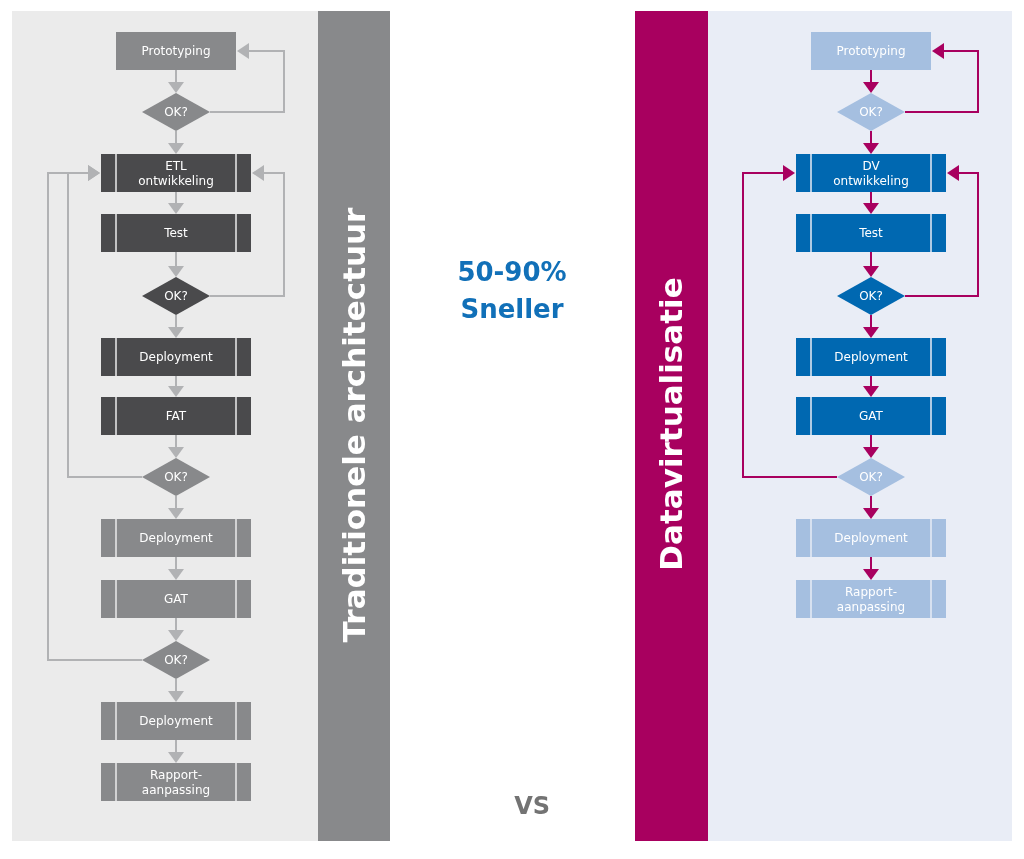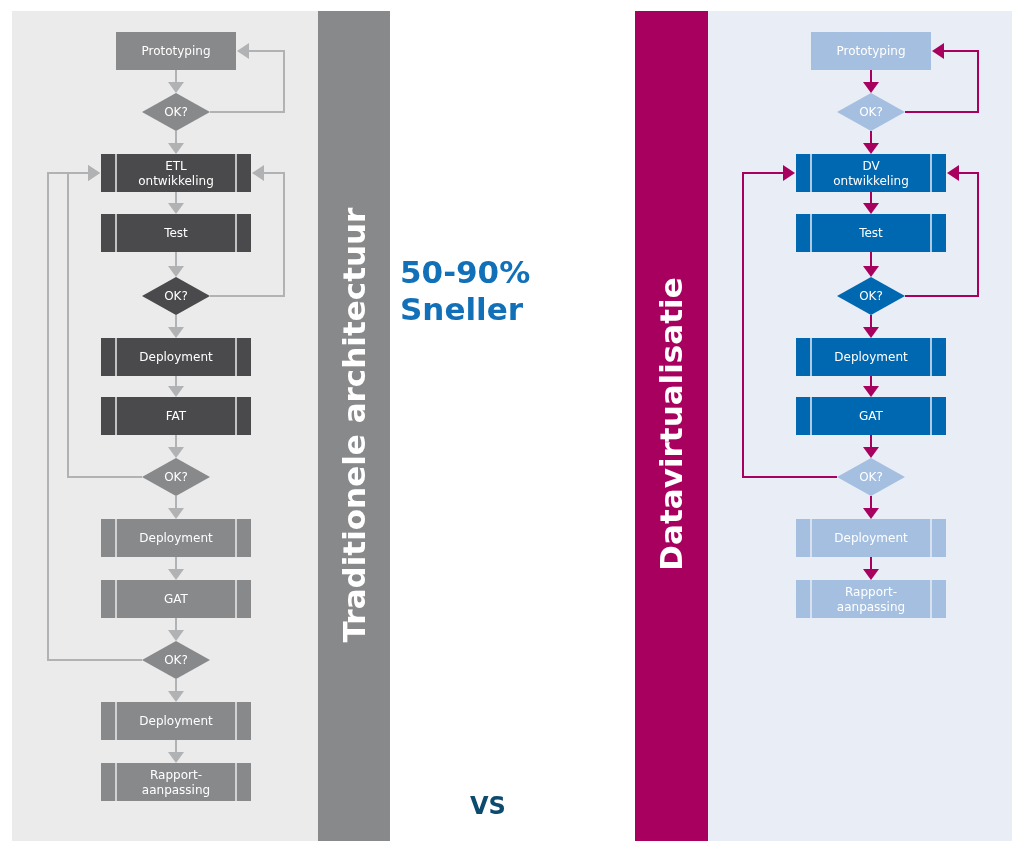--- a/index.html
+++ b/index.html
@@ -1,19 +1,19 @@
 <!DOCTYPE html>
 <html><head>
 <meta charset="utf-8">
 <style>
   html,body{margin:0;padding:0;background:#ffffff;}
   body{width:1024px;height:859px;position:relative;overflow:hidden;font-family:"DejaVu Sans","Liberation Sans",sans-serif;}
   #diagram{position:absolute;left:0;top:0;}
-  .center-text{position:absolute;left:400px;width:224px;color:#1170b8;font-weight:bold;font-size:31px;line-height:41px;font-family:"DejaVu Sans",sans-serif;}
-  .vs{position:absolute;left:470px;top:792px;width:80px;text-align:left;color:#0c4a6e;font-weight:bold;font-size:24px;font-family:"DejaVu Sans",sans-serif;}
+  .center-text{position:absolute;left:400px;width:224px;text-align:center;color:#1170b8;font-weight:bold;font-size:26px;line-height:41px;font-family:"DejaVu Sans",sans-serif;}
+  .vs{position:absolute;left:470px;top:792px;width:80px;text-align:right;color:#737373;font-weight:bold;font-size:24px;font-family:"DejaVu Sans",sans-serif;}
 </style>
 </head>
 <body>
 
 <svg id="diagram" width="1024" height="859" viewBox="0 0 1024 859" xmlns="http://www.w3.org/2000/svg">
 
   <rect class="trad-bg" x="12" y="11" width="306" height="830" fill="#ebebeb"></rect>
   <rect class="trad-bar" x="318" y="11" width="72" height="830" fill="#88898b"></rect>
   <text x="0" y="0" transform="translate(365,425) rotate(-90)" text-anchor="middle" fill="#ffffff" font-family="DejaVu Sans, sans-serif" font-weight="bold" font-size="31">Traditionele architectuur</text>
   <g id="trad-flow">

